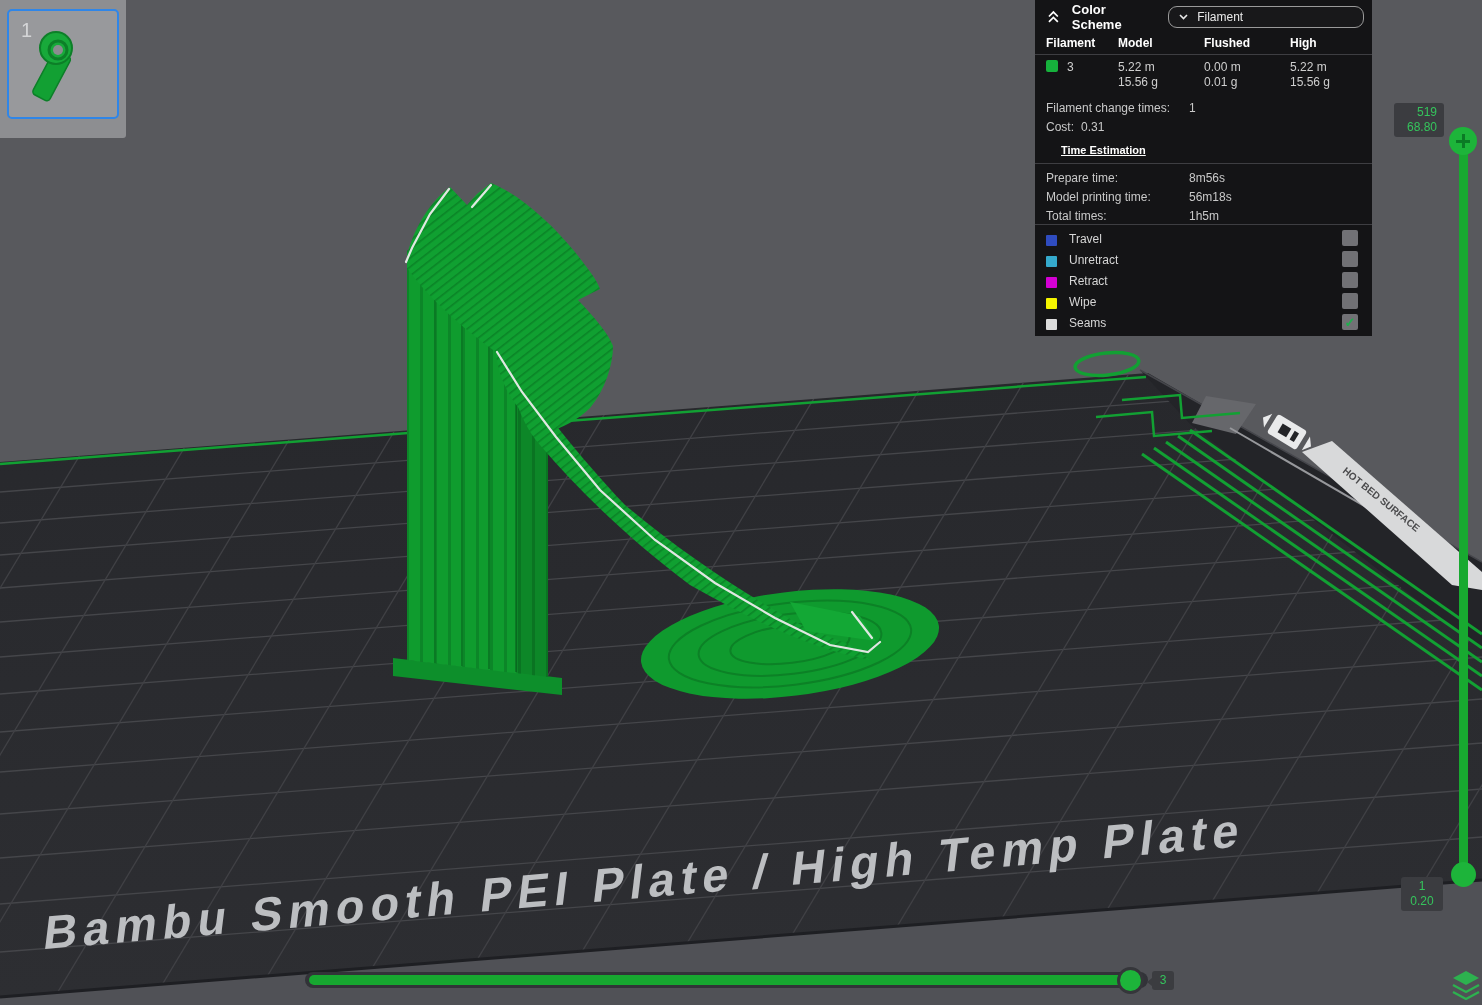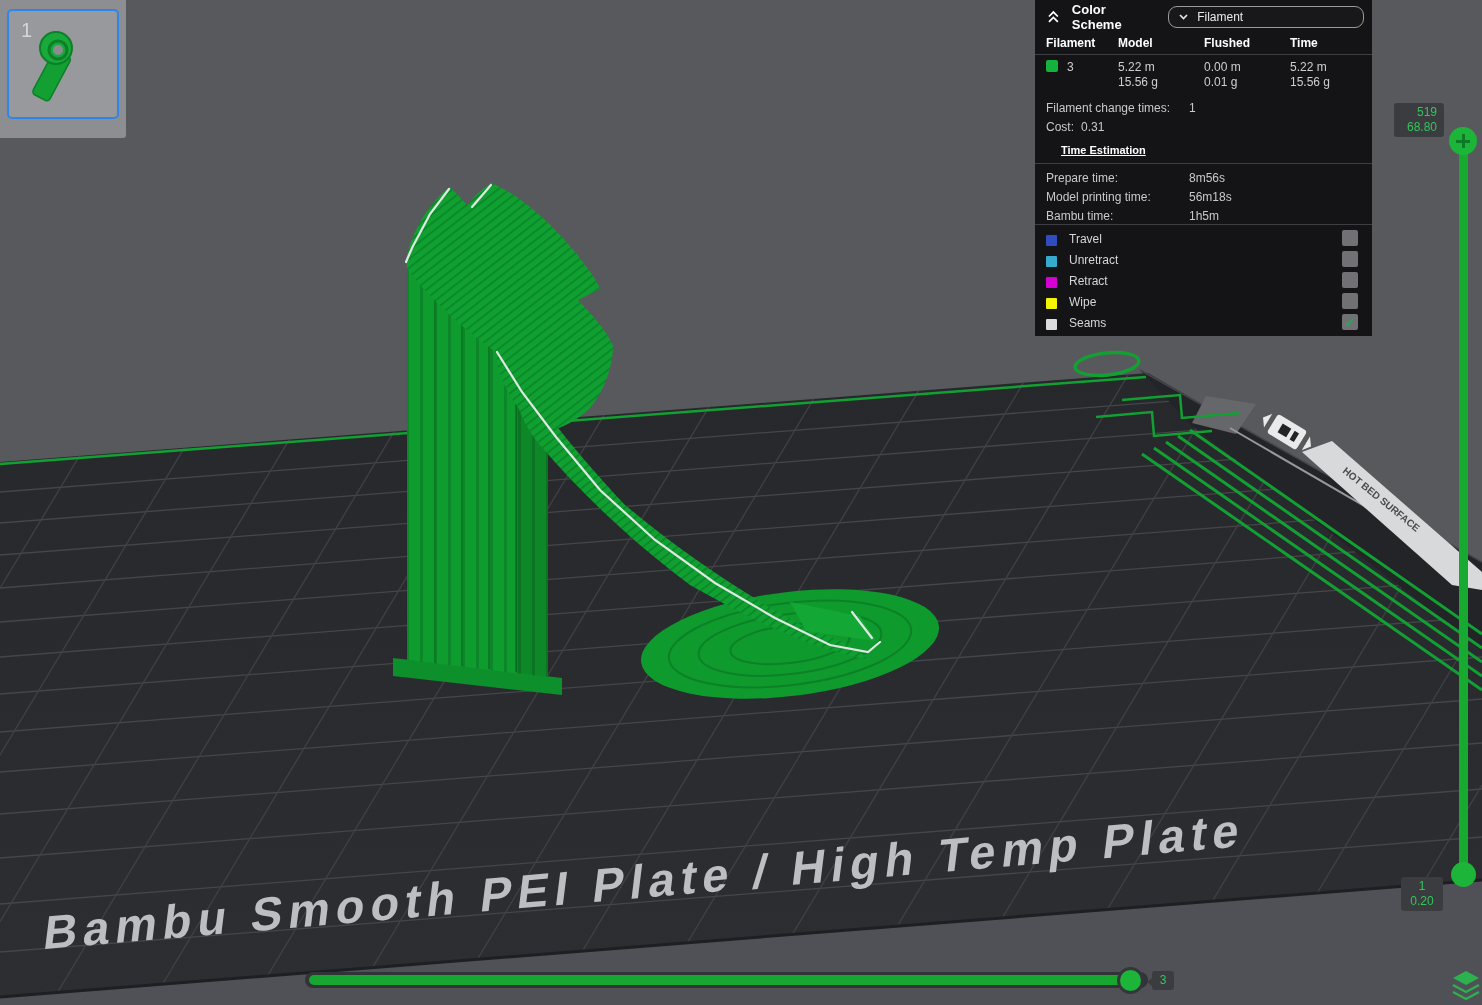--- a/index.html
+++ b/index.html
@@ -277,21 +277,21 @@
         <polyline points="3,5 6.5,8.5 10,5" fill="none" stroke="#e8e8e8" stroke-width="1.6"></polyline>
       </svg>
       <span>Filament</span>
     </div>
   </div>
 
   <div class="row thead">
     <span class="c1">Filament</span>
     <span class="c2">Model</span>
     <span class="c3">Flushed</span>
-    <span class="c4">Time</span>
+    <span class="c4">High</span>
   </div>
   <div class="sep"></div>
 
   <div class="row tdata">
     <span class="c1">
       <span class="fil-swatch" style="background-color: rgb(22, 177, 60);"></span><span>3</span>
     </span>
     <span class="c2">
       <div>5.22 m</div>
       <div>15.56 g</div>
@@ -321,21 +321,21 @@
   <div class="sep"></div>
   <div class="kv" style="padding:2px 14px 0 11px;">
     <span class="k">Prepare time:</span>
     <span>8m56s</span>
   </div>
   <div class="kv" style="padding:0 14px 0 11px;">
     <span class="k">Model printing time:</span>
     <span>56m18s</span>
   </div>
   <div class="kv" style="padding:0 14px 0 11px;">
-    <span class="k">Bambu time:</span>
+    <span class="k">Total times:</span>
     <span>1h5m</span>
   </div>
 
   <div class="sep"></div>
 
   <div class="opt-row">
     <span class="opt-swatch" style="background-color: rgb(47, 76, 192);"></span>
     <span>Travel</span>
     <span class="checkbox"></span>
   </div>

